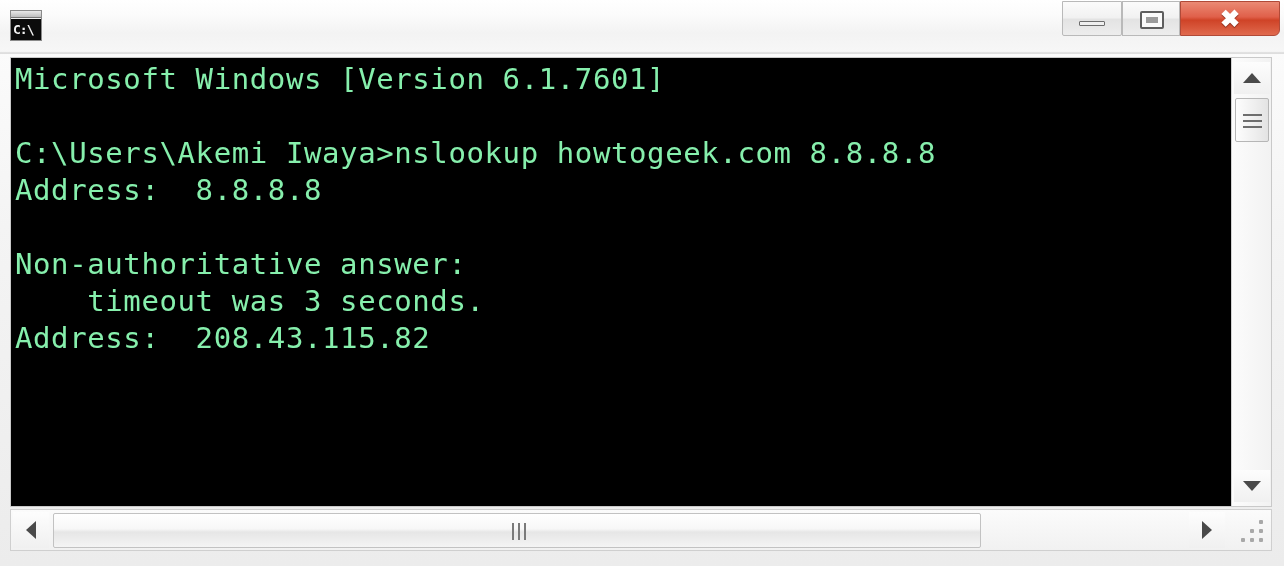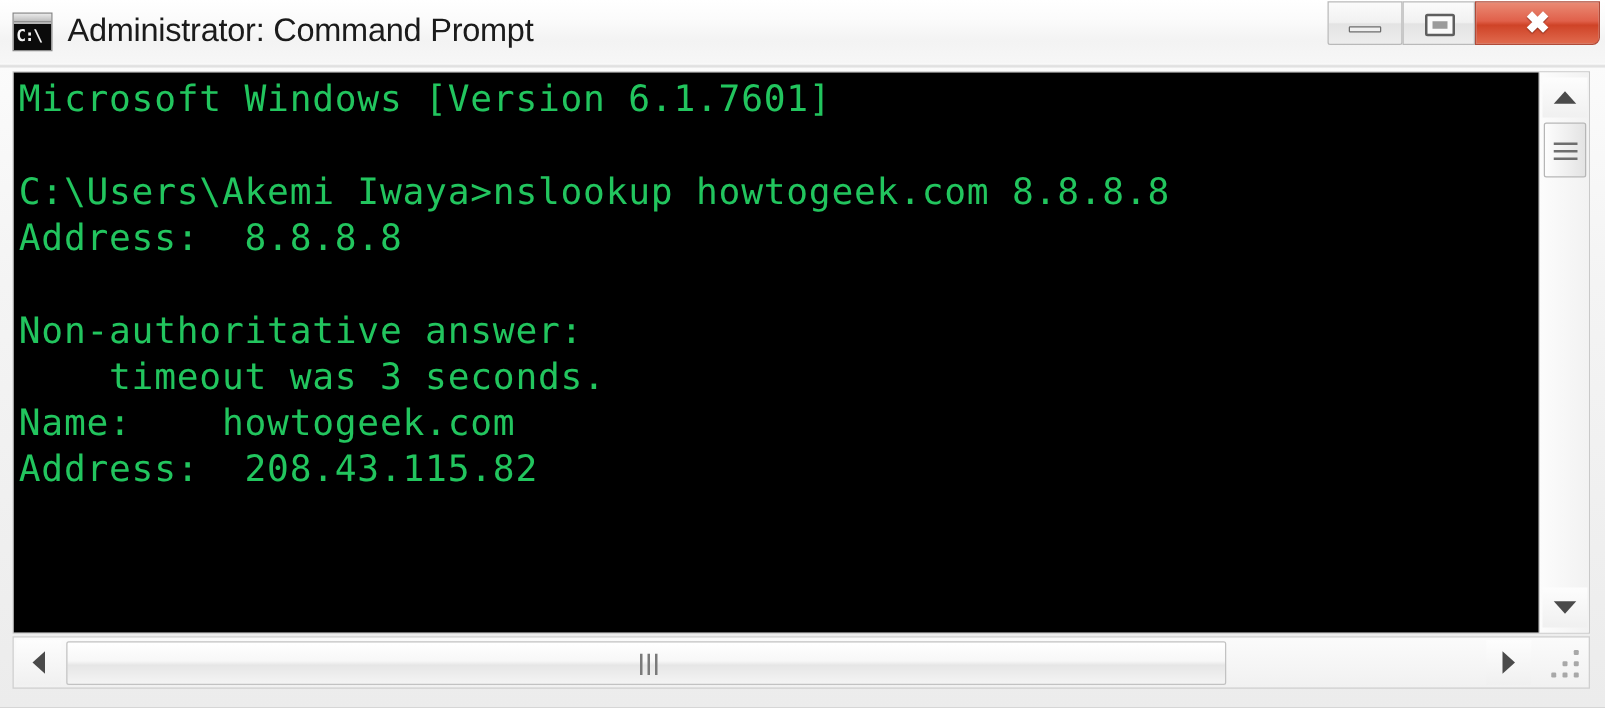--- a/index.html
+++ b/index.html
@@ -136,21 +136,21 @@
     position: absolute;
     left: 0; top: 0;
     width: 1220px; height: 448px;
     background: #000000;
     overflow: hidden;
     padding: 3px 0 0 4px;
   }
   .cline {
     height: 37px;
     line-height: 37px;
-    color: #22c55e;
+    color: #86efac;
     font-family: "DejaVu Sans Mono", monospace;
     font-size: 29px;
     white-space: pre;
     letter-spacing: 0.6px;
   }
   .cline.blank { color: transparent; }
 
   
   #vscroll {
     position: absolute;
@@ -260,21 +260,20 @@
 </head>
 <body>
 
 <div id="window">
 
   <div id="titlebar">
     <div id="title-icon">
       <div class="bar"></div>
       <div class="scr">C:\</div>
     </div>
-    <div id="title-text">Administrator: Command Prompt</div>
 
     <div class="winbtn" id="btn-min">
       <span class="glyph"></span>
     </div>
     <div class="winbtn" id="btn-max">
       <span class="glyph"></span>
     </div>
     <div class="winbtn" id="btn-close">
       <span class="glyph">✖</span>
     </div>
@@ -282,21 +281,20 @@
 
   <div id="console-frame">
     <div id="console">
       <div class="cline">Microsoft Windows [Version 6.1.7601]</div>
       <div class="cline blank"></div>
       <div class="cline">C:\Users\Akemi Iwaya&gt;nslookup howtogeek.com 8.8.8.8</div>
       <div class="cline">Address:  8.8.8.8</div>
       <div class="cline blank"></div>
       <div class="cline">Non-authoritative answer:</div>
       <div class="cline">    timeout was 3 seconds.</div>
-      <div class="cline">Name:    howtogeek.com</div>
       <div class="cline">Address:  208.43.115.82</div>
     </div>
 
     <div id="vscroll">
       <div class="sb-arrow" id="v-up">
         <span class="tri up"></span>
       </div>
       <div id="v-thumb">
         <span class="grip g1"></span>
         <span class="grip g2"></span>

